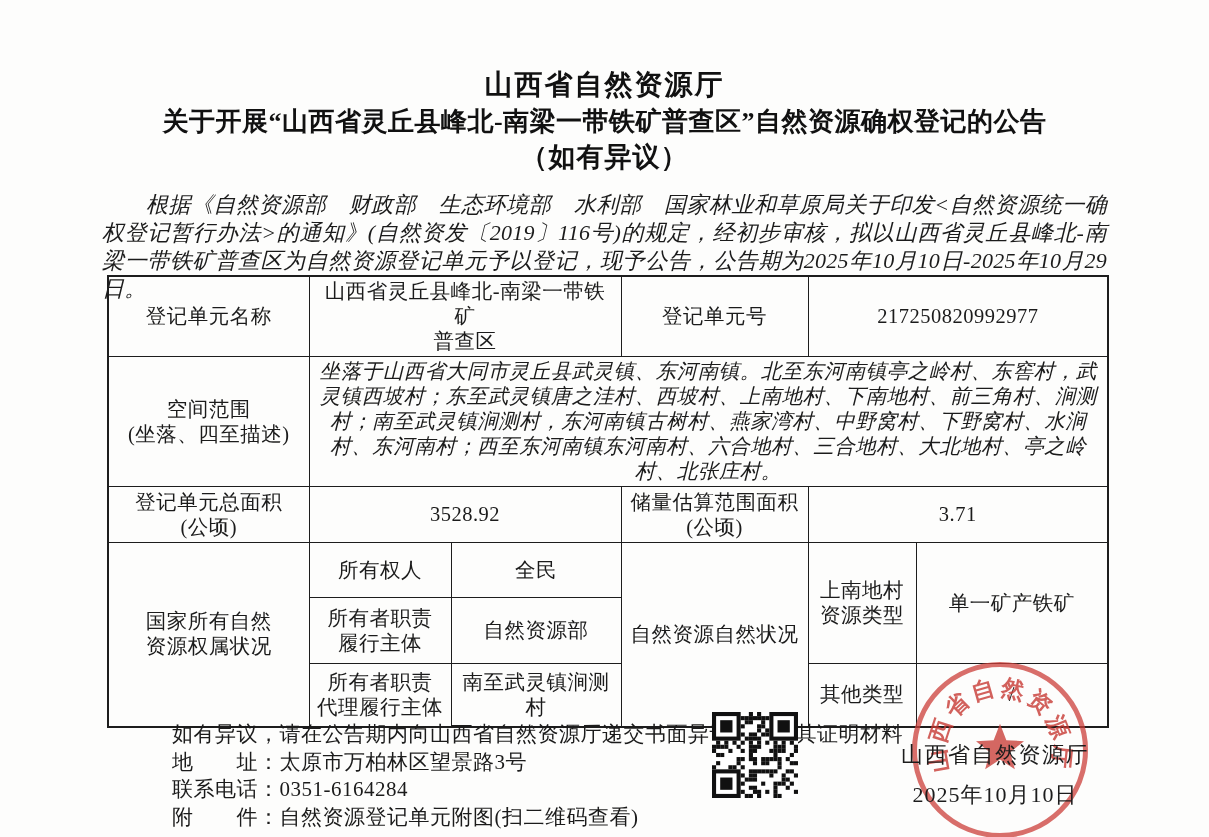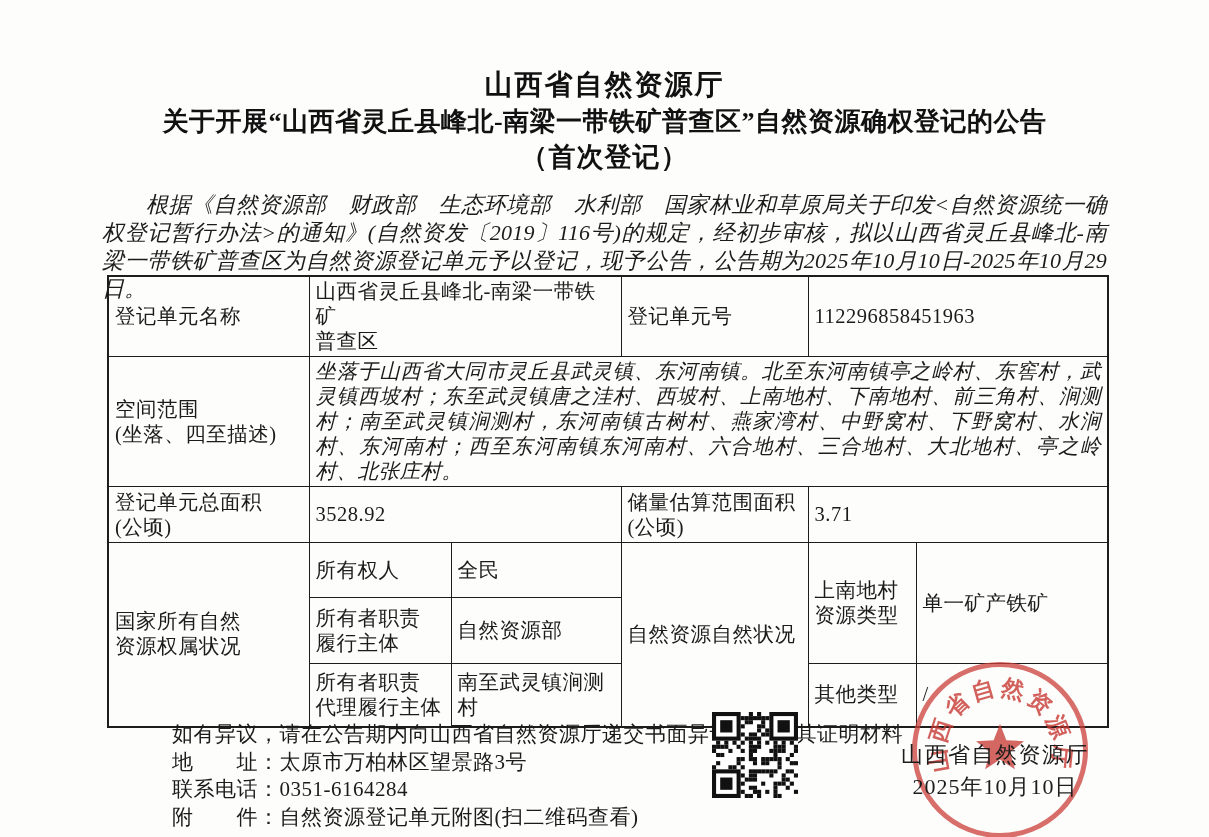--- a/index.html
+++ b/index.html
@@ -24,21 +24,21 @@
     text-indent:2em;letter-spacing:0.3px;font-style:italic;
   }
 
   
   table.reg{
     position:absolute;left:107px;top:275px;
     border-collapse:collapse;table-layout:fixed;width:1000px;
   }
   table.reg td{
     border:1.6px solid #1d1d1d;
-    vertical-align:middle;
+    text-align:center;vertical-align:middle;
     font-size:20.5px;line-height:25px;padding:2px 6px;
     letter-spacing:0.5px;
   }
   table.reg{border:2.5px solid #1d1d1d;}
   .ml{white-space:pre-line;}
   td.desc{
     text-align:justify;text-justify:inter-character;
     line-height:25.5px;padding:4px 8px;letter-spacing:0.2px;font-style:italic;
   }
 
@@ -67,49 +67,49 @@
     font-family:"Liberation Serif",serif;
   }
   .seal-star{position:absolute;left:50%;top:50%;transform:translate(-50%,-52%);}
 
   
   .signature{
     position:absolute;left:869px;top:740px;width:252px;
     text-align:center;z-index:2;color:#1c1c1c;
   }
   .sig-org{font-size:22px;letter-spacing:1.5px;line-height:30px;}
-  .sig-date{font-size:22px;letter-spacing:1px;line-height:30px;margin-top:2px;}
+  .sig-date{font-size:22px;letter-spacing:1px;line-height:30px;margin-top:10px;}
 </style>
 </head>
 <body>
 
 <div class="page">
 
   <div class="title title1">山西省自然资源厅</div>
   <div class="title title2">关于开展“山西省灵丘县峰北-南梁一带铁矿普查区”自然资源确权登记的公告</div>
-  <div class="title title3">（首次登记）</div>
+  <div class="title title3">（如有异议）</div>
 
   <div class="intro">根据《自然资源部　财政部　生态环境部　水利部　国家林业和草原局关于印发&lt;自然资源统一确权登记暂行办法&gt;的通知》(自然资发〔2019〕116号)的规定，经初步审核，拟以山西省灵丘县峰北-南梁一带铁矿普查区为自然资源登记单元予以登记，现予公告，公告期为2025年10月10日-2025年10月29日。</div>
 
   <table class="reg">
     <colgroup>
       <col style="width:201px">
         <col style="width:142px">
         <col style="width:170px">
       <col style="width:187px">
         <col style="width:108px">
         <col style="width:192px">
     </colgroup>
     <tbody>
         <tr style="height:56px">
       <td>登记单元名称</td>
       <td colspan="2" class="ml">山西省灵丘县峰北-南梁一带铁矿
 普查区</td>
       <td>登记单元号</td>
-      <td colspan="2">112296858451963</td>
+      <td colspan="2">217250820992977</td>
     </tr>
     <tr style="height:103px">
       <td class="ml">空间范围
 (坐落、四至描述)</td>
       <td colspan="5" class="desc">坐落于山西省大同市灵丘县武灵镇、东河南镇。北至东河南镇亭之岭村、东窖村，武灵镇西坡村；东至武灵镇唐之洼村、西坡村、上南地村、下南地村、前三角村、涧测村；南至武灵镇涧测村，东河南镇古树村、燕家湾村、中野窝村、下野窝村、水涧村、东河南村；西至东河南镇东河南村、六合地村、三合地村、大北地村、亭之岭村、北张庄村。</td>
     </tr>
     <tr style="height:56px">
       <td class="ml">登记单元总面积
 (公顷)</td>
       <td colspan="2">3528.92</td>

